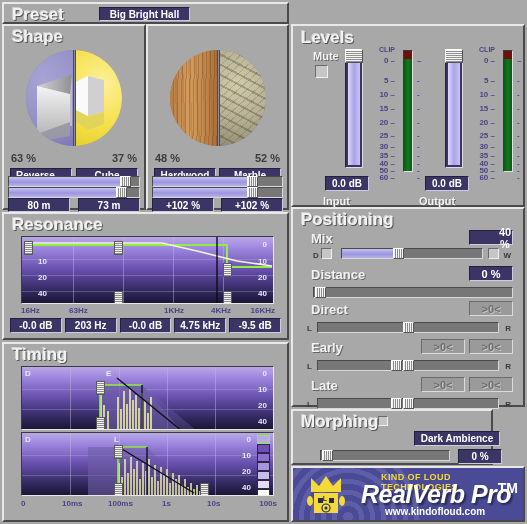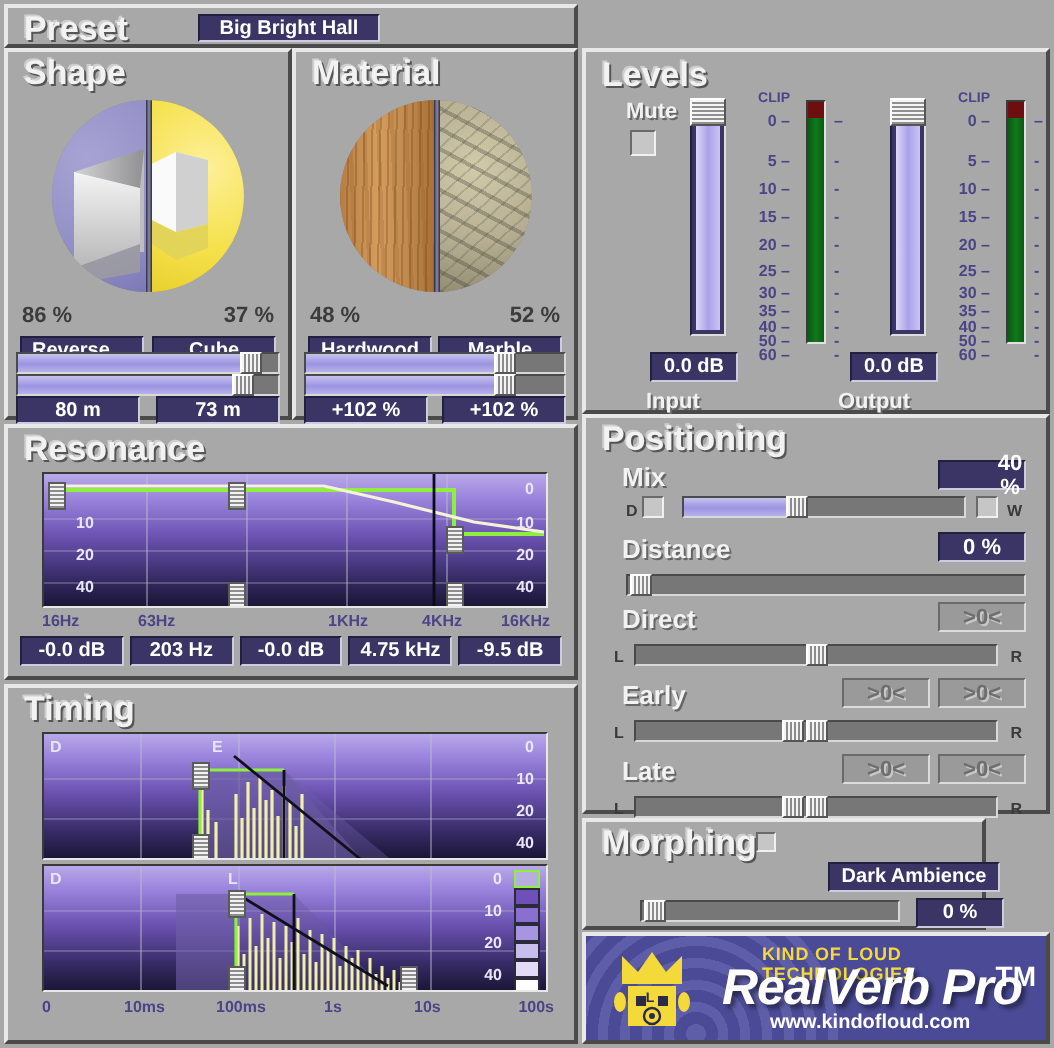--- a/index.html
+++ b/index.html
@@ -246,21 +246,21 @@
 
           <polygon points="50,32 62,26 78,30 78,62 62,66 50,60" fill="#f2f2f2"></polygon>
           <polygon points="62,26 78,30 78,62 62,66" fill="#d0d0d0"></polygon>
           <polygon points="50,60 62,66 78,62 78,74 62,80 50,72" fill="#e0d35a" opacity="0.9"></polygon>
           <polygon points="50,32 62,26 62,66 50,60" fill="#fafafa"></polygon>
         </svg>
         <div class="divider" style="left:47px;"></div>
       </div>
     </div>
 
-    <div class="pct l">86 %</div>
+    <div class="pct l">63 %</div>
     <div class="pct r">37 %</div>
 
     <div class="val selbtn l">Reverse ...</div>
     <div class="val selbtn r">Cube</div>
 
     <div class="sub-label size-lbl">Size</div>
   </div>
 
   <div id="sizeBlock">
     <div class="slider dbl-slider" style="top:0;">
@@ -271,21 +271,20 @@
       <div class="fill" style="width:86%"></div>
       <div class="thumb" style="left:calc(86% - 5px)"></div>
     </div>
     <div class="valrow">
       <div class="val">80 m</div>
       <div class="val">73 m</div>
     </div>
   </div>
 
   <div class="panel" id="matPanel">
-    <div class="section-title" style="position:absolute;left:8px;top:2px;">Material</div>
 
     <div class="disc-wrap">
       <div class="disc">
         <div class="left" style="left:0;width:50%;
           background:
             repeating-linear-gradient(91deg, rgba(110,60,20,0.30) 0 1px, rgba(0,0,0,0) 1px 4px),
             repeating-linear-gradient(88deg, rgba(150,95,40,0.25) 0 2px, rgba(0,0,0,0) 2px 7px),
             linear-gradient(to right,#b77e44,#d49c5d 40%,#c08a4e 70%,#a86e34);"></div>
         <div class="right" style="right:0;width:50%;
           background:

